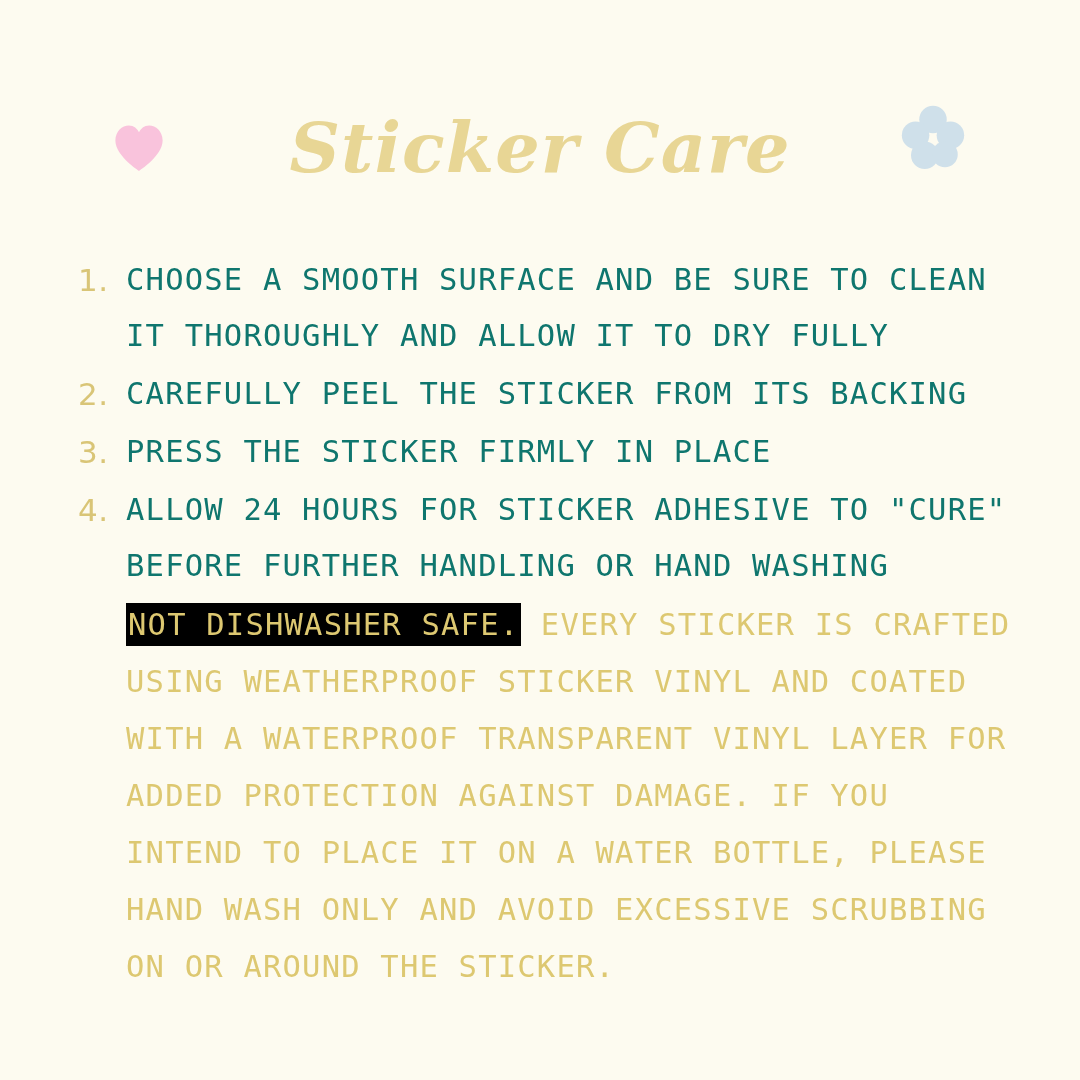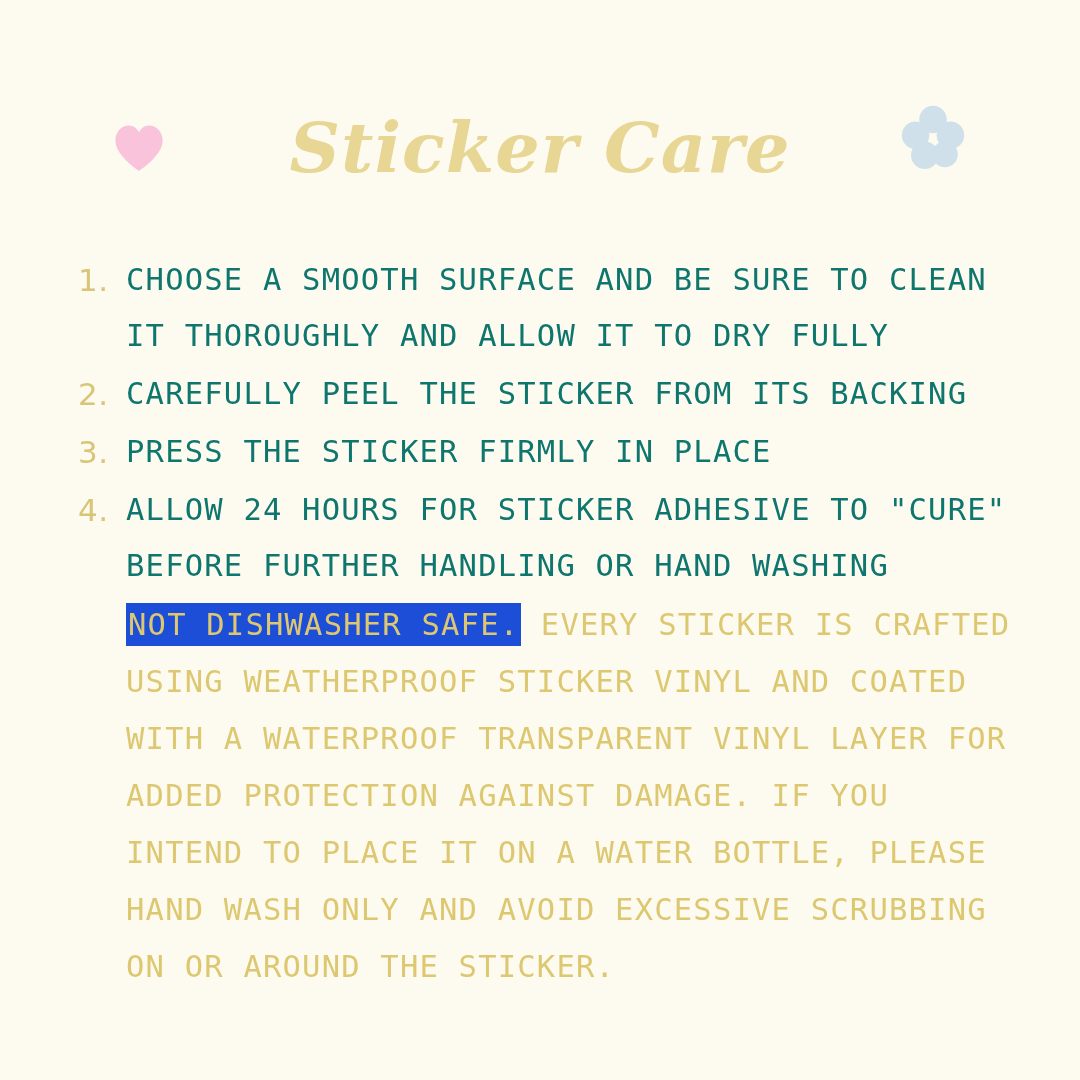--- a/index.html
+++ b/index.html
@@ -99,21 +99,21 @@
     margin-top: 2px;
     margin-left: 48px;
     font-family: "DejaVu Sans Mono", monospace;
     font-size: 30.5px;
     color: #ddc871;
     line-height: 57px;
     letter-spacing: 1.2px;
     text-transform: uppercase;
   }
   .highlight {
-    background: #1d4ed8;
+    background: #000000;
     padding: 4px 2px;
     box-decoration-break: clone;
     margin-top: 44px;
     -webkit-box-decoration-break: clone;
   }
 </style>
 </head>
 <body>
 
 <div class="page">

